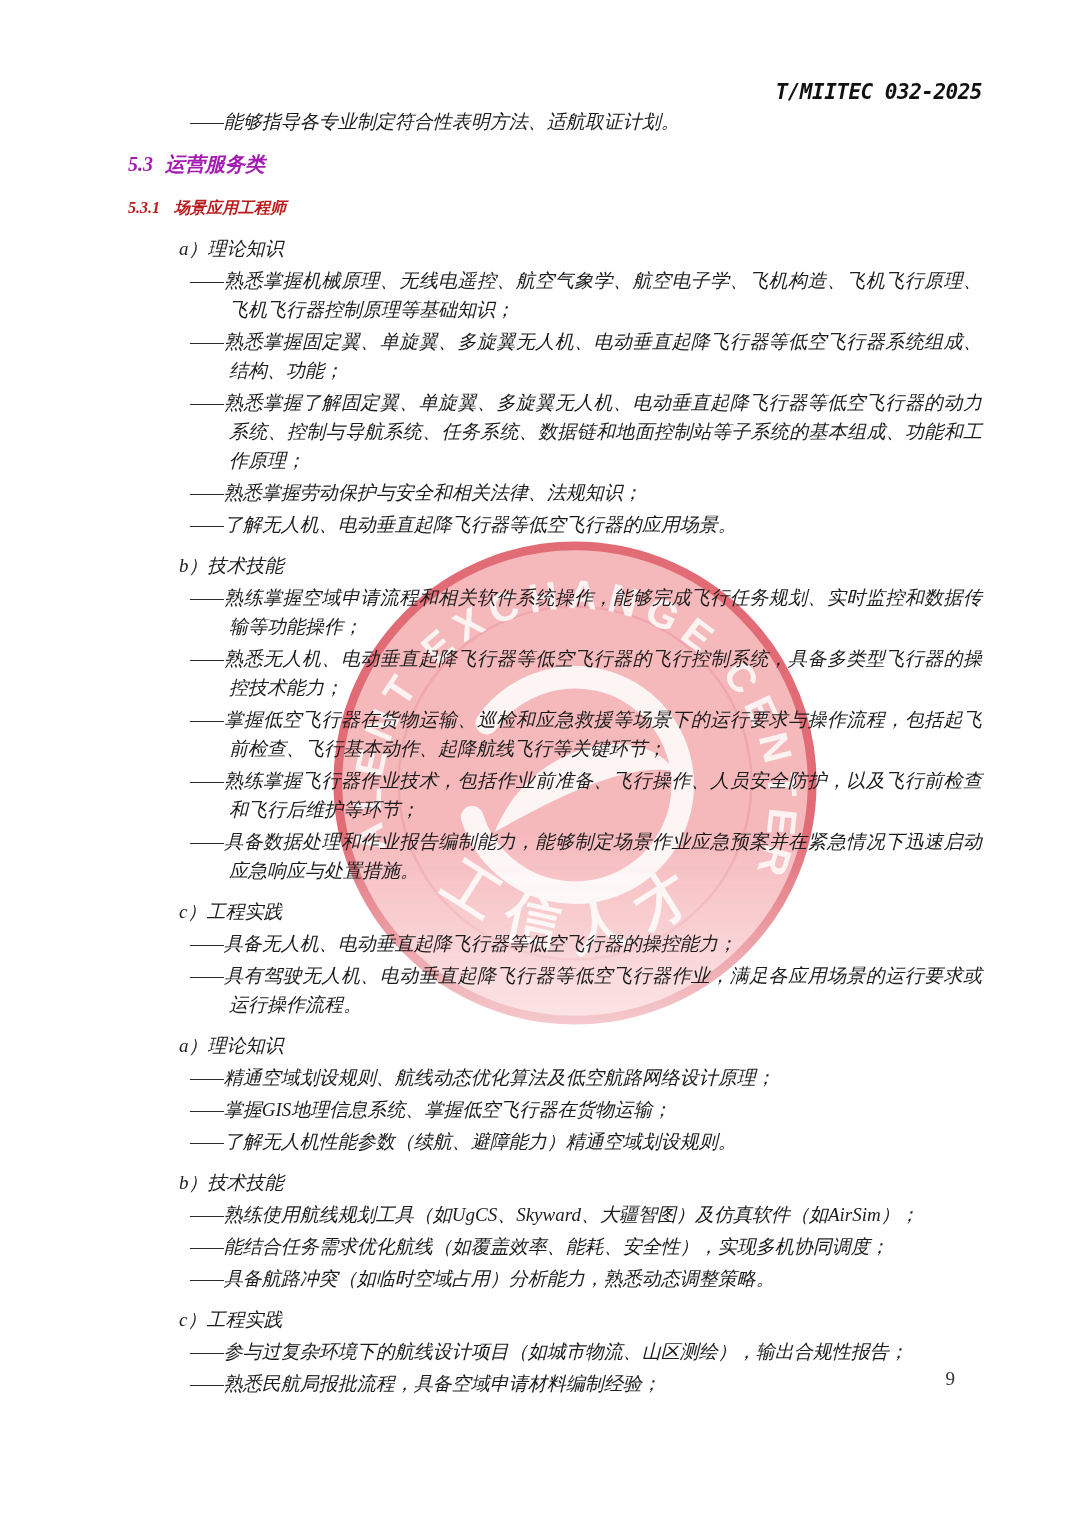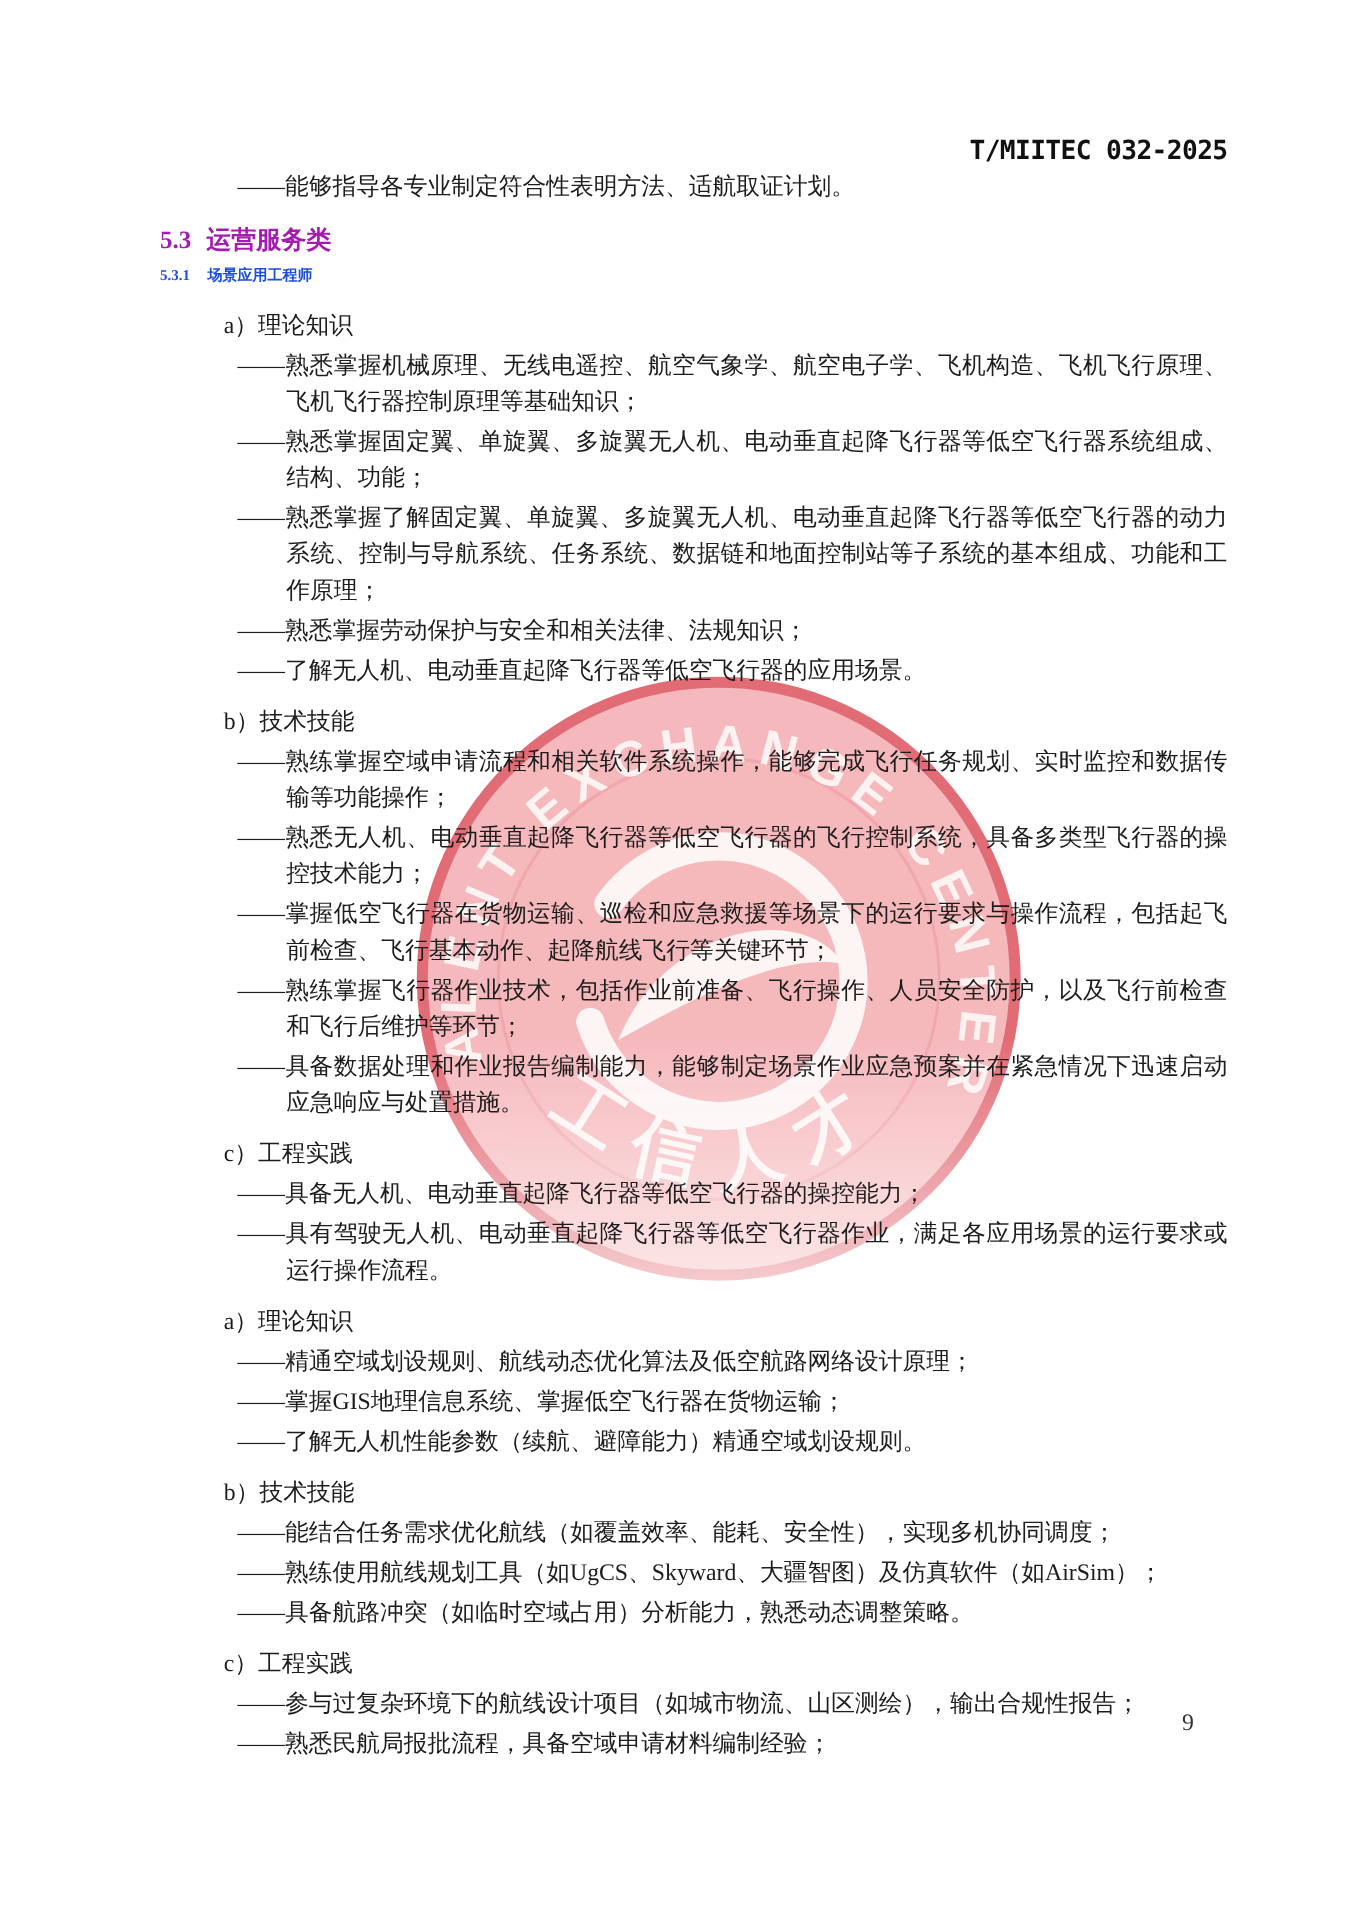--- a/index.html
+++ b/index.html
@@ -13,42 +13,43 @@
   }
   
   .watermark{
     position:absolute;left:330px;top:536px;
     width:490px;height:494px;
     z-index:0;
   }
   
   .doc{
     position:relative;z-index:1;
-    padding:108px 98px 0 128px;
-    font-size:19px;line-height:29px;
+    padding:80px 98px 0 128px;
+    font-size:19px;line-height:29px;font-style:italic;
   }
   .header-line{
     text-align:right;
     font-family:"DejaVu Sans Mono","Liberation Mono",monospace;
     font-size:21px;font-weight:bold;letter-spacing:-0.5px;
     line-height:24px;color:#111;
   }
   .intro-bullet{
     margin:14px 0 0 62px;
     text-align:justify;
   }
   .sec-h{
     margin-top:14px;
     font-family:"Liberation Sans","DejaVu Sans",sans-serif;
     font-weight:bold;font-size:20px;line-height:28px;color:#a21caf;
   }
   .sec-num{margin-right:12px;font-family:"Liberation Serif",serif;font-weight:bold;}
   .sub-h{
+    margin-top:16px;
     font-family:"Liberation Sans","DejaVu Sans",sans-serif;
-    font-weight:bold;font-size:12px;line-height:28px;color:#1d4ed8;
+    font-weight:bold;font-size:16px;line-height:28px;color:#b91c1c;
   }
   .sub-num{margin-right:14px;font-family:"Liberation Serif",serif;font-weight:bold;}
   .group-label{
     margin-left:51px;margin-top:12px;
     line-height:29px;
   }
   .bullet{
     margin:3px 0 0 62px;
     padding-left:39px;text-indent:-39px;
     text-align:justify;
@@ -119,22 +120,22 @@
         <div class="bullet"><span class="dash">——</span><span class="btext">熟练掌握飞行器作业技术，包括作业前准备、飞行操作、人员安全防护，以及飞行前检查和飞行后维护等环节；</span></div>
         <div class="bullet"><span class="dash">——</span><span class="btext">具备数据处理和作业报告编制能力，能够制定场景作业应急预案并在紧急情况下迅速启动应急响应与处置措施。</span></div>
         <div class="group-label">c）工程实践</div>
         <div class="bullet"><span class="dash">——</span><span class="btext">具备无人机、电动垂直起降飞行器等低空飞行器的操控能力；</span></div>
         <div class="bullet"><span class="dash">——</span><span class="btext">具有驾驶无人机、电动垂直起降飞行器等低空飞行器作业，满足各应用场景的运行要求或运行操作流程。</span></div>
         <div class="group-label">a）理论知识</div>
         <div class="bullet"><span class="dash">——</span><span class="btext">精通空域划设规则、航线动态优化算法及低空航路网络设计原理；</span></div>
         <div class="bullet"><span class="dash">——</span><span class="btext">掌握GIS地理信息系统、掌握低空飞行器在货物运输；</span></div>
         <div class="bullet"><span class="dash">——</span><span class="btext">了解无人机性能参数（续航、避障能力）精通空域划设规则。</span></div>
         <div class="group-label">b）技术技能</div>
+        <div class="bullet"><span class="dash">——</span><span class="btext">熟练使用航线规划工具（如UgCS、Skyward、大疆智图）及仿真软件（如AirSim）；</span></div>
         <div class="bullet"><span class="dash">——</span><span class="btext">能结合任务需求优化航线（如覆盖效率、能耗、安全性），实现多机协同调度；</span></div>
-        <div class="bullet"><span class="dash">——</span><span class="btext">熟练使用航线规划工具（如UgCS、Skyward、大疆智图）及仿真软件（如AirSim）；</span></div>
         <div class="bullet"><span class="dash">——</span><span class="btext">具备航路冲突（如临时空域占用）分析能力，熟悉动态调整策略。</span></div>
         <div class="group-label">c）工程实践</div>
         <div class="bullet"><span class="dash">——</span><span class="btext">参与过复杂环境下的航线设计项目（如城市物流、山区测绘），输出合规性报告；</span></div>
         <div class="bullet"><span class="dash">——</span><span class="btext">熟悉民航局报批流程，具备空域申请材料编制经验；</span></div>
       </div>
   </div>
 
   <div class="page-num">9</div>
 </div>
 

